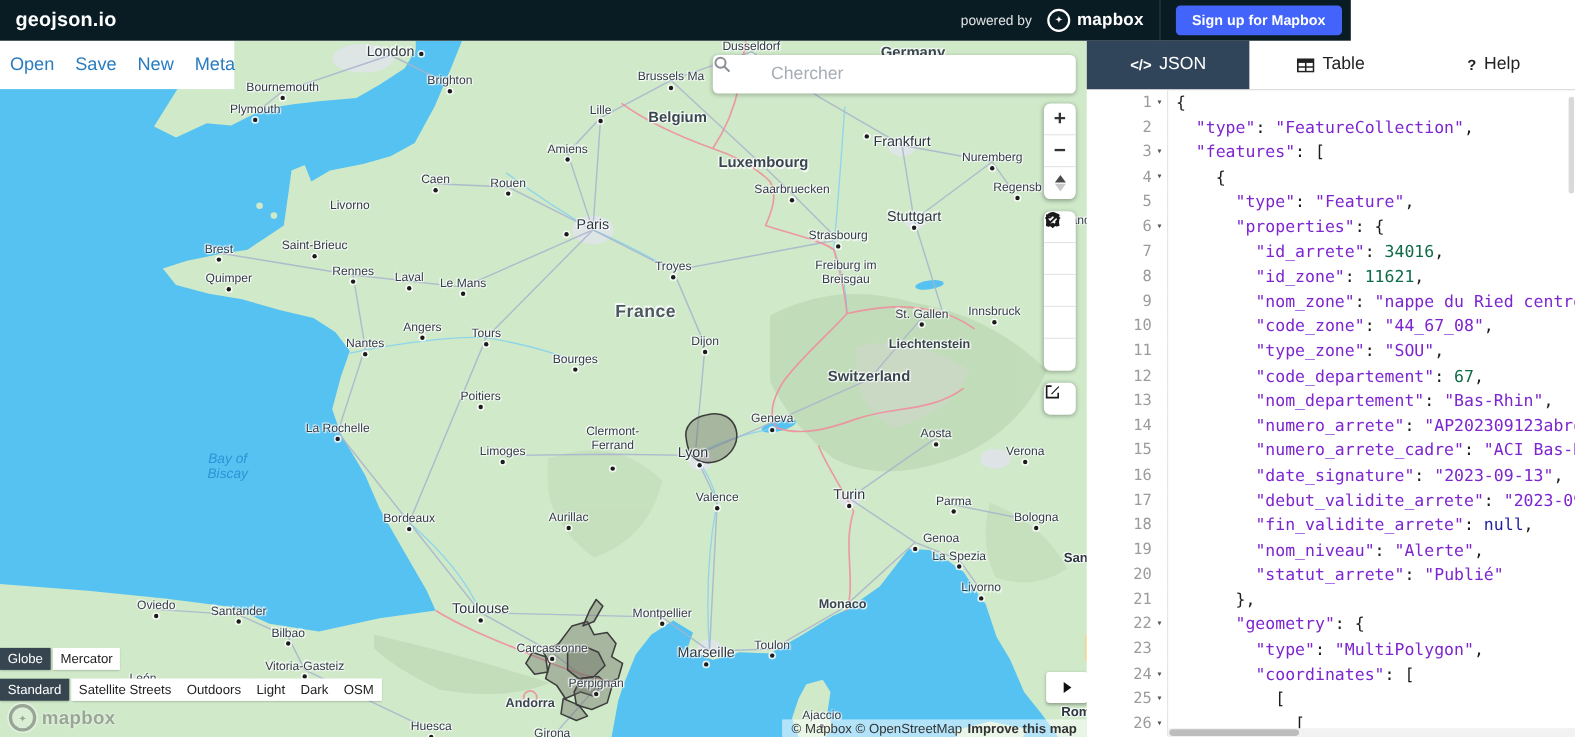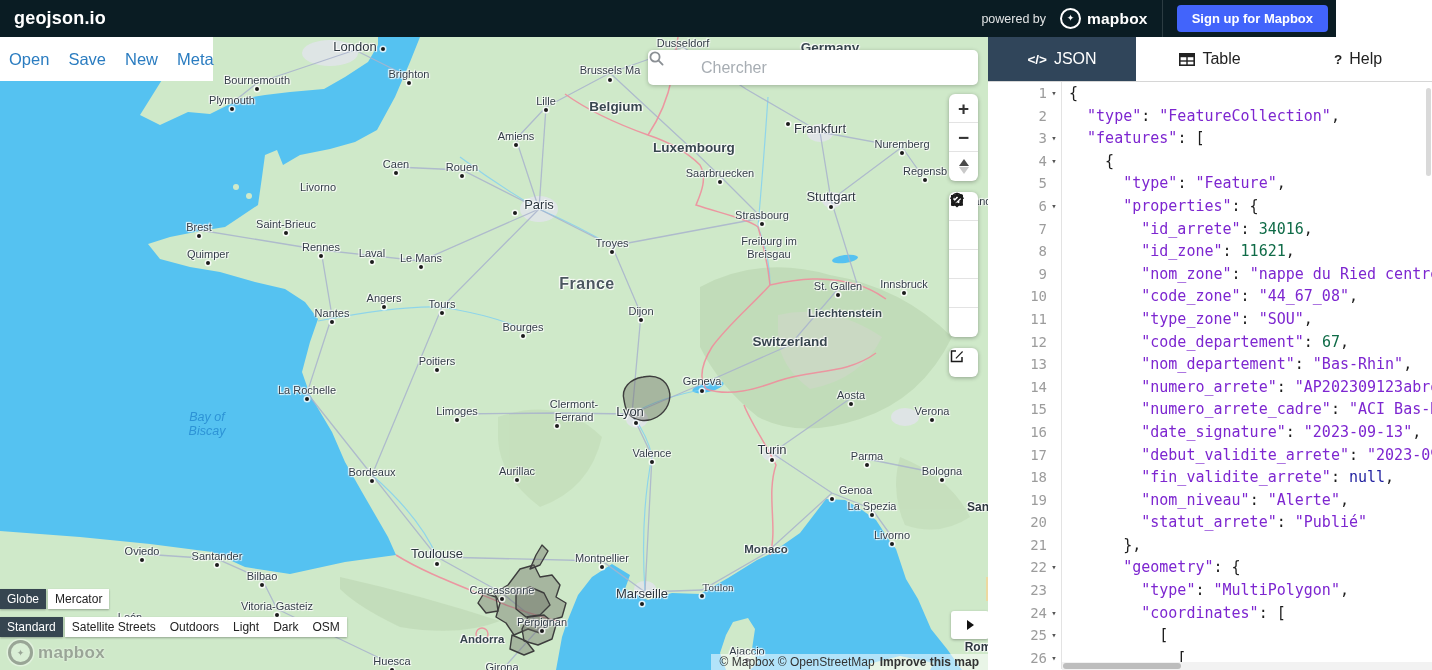--- a/index.html
+++ b/index.html
@@ -1,18 +1,18 @@
 <!DOCTYPE html>
 <html><head>
 <meta charset="utf-8">
 <style>
   html,body{margin:0;padding:0;}
   body{width:1432px;height:670px;overflow:hidden;position:relative;font-family:"Liberation Sans",sans-serif;background:#fff;}
   
-  #topbar{position:absolute;left:0;top:0;width:1336px;height:37px;background:#0a1c23;display:flex;align-items:center;z-index:100;}
+  #topbar{position:absolute;left:0;top:0;width:1228px;height:37px;background:#0a1c23;display:flex;align-items:center;z-index:100;}
   #logo{color:#fff;font-weight:bold;font-size:18px;margin-left:14px;letter-spacing:.2px;}
   #topbar-right{margin-left:auto;display:flex;align-items:center;gap:14px;padding-right:8px;}
   #powered-by{color:rgba(255,255,255,.88);font-size:12.5px;}
   .mb-logo{display:flex;align-items:center;gap:6px;}
   .mb-circle{width:17px;height:17px;border:2px solid #fff;border-radius:50%;display:flex;align-items:center;justify-content:center;color:#fff;font-size:9px;line-height:1;}
   .mb-word{color:#fff;font-weight:bold;font-size:15.5px;letter-spacing:.2px;}
   #hdr-divider{width:1px;height:37px;background:rgba(255,255,255,.14);}
   #signup-btn{background:#4264fb;color:#fff;font-weight:bold;font-size:13px;border:none;border-radius:4px;padding:6px 15px;cursor:pointer;}
   
   #map{position:absolute;left:0;top:37px;width:988px;height:633px;overflow:hidden;background:#cfe9c9;}
@@ -268,21 +268,21 @@
       <div class="city-dot" style="left: 332px; top: 285px;"></div>
       <div class="map-label city" style="left: 523px; top: 290px;">Bourges</div>
       <div class="city-dot" style="left: 523px; top: 299px;"></div>
       <div class="map-label country" style="left: 790px; top: 305px;">Switzerland</div>
       <div class="map-label city" style="left: 437px; top: 324px;">Poitiers</div>
       <div class="city-dot" style="left: 437px; top: 333px;"></div>
       <div class="map-label city" style="left: 307px; top: 353px;">La Rochelle</div>
       <div class="city-dot" style="left: 307px; top: 362px;"></div>
       <div class="map-label city" style="left: 702px; top: 344px;">Geneva</div>
       <div class="city-dot" style="left: 702px; top: 354px;"></div>
-      <div class="map-label city" style="left: 557px; top: 374px; margin-left: 17px;">Clermont-
+      <div class="map-label city" style="left: 557px; top: 362px;">Clermont-
 Ferrand</div>
       <div class="city-dot" style="left: 557px; top: 389px;"></div>
       <div class="map-label city-lg" style="left: 630px; top: 375px;">Lyon</div>
       <div class="city-dot" style="left: 636px; top: 386px;"></div>
       <div class="map-label city" style="left: 457px; top: 374px;">Limoges</div>
       <div class="city-dot" style="left: 457px; top: 383px;"></div>
       <div class="map-label city" style="left: 851px; top: 358px;">Aosta</div>
       <div class="city-dot" style="left: 851px; top: 367px;"></div>
       <div class="map-label city" style="left: 932px; top: 374px;">Verona</div>
       <div class="city-dot" style="left: 932px; top: 383px;"></div>
@@ -313,21 +313,21 @@
       <div class="map-label city" style="left: 217px; top: 519px;">Santander</div>
       <div class="city-dot" style="left: 217px; top: 528px;"></div>
       <div class="map-label city" style="left: 142px; top: 514px;">Oviedo</div>
       <div class="city-dot" style="left: 142px; top: 523px;"></div>
       <div class="map-label city" style="left: 892px; top: 498px;">Livorno</div>
       <div class="city-dot" style="left: 892px; top: 507px;"></div>
       <div class="map-label city" style="left: 262px; top: 539px;">Bilbao</div>
       <div class="city-dot" style="left: 262px; top: 548px;"></div>
       <div class="map-label city-lg" style="left: 642px; top: 557px;">Marseille</div>
       <div class="city-dot" style="left: 642px; top: 567px;"></div>
-      <div class="map-label city" style="left: 718px; top: 550px; font-family: Liberation Serif, serif;">Toulon</div>
+      <div class="map-label city" style="left: 702px; top: 550px;">Toulon</div>
       <div class="city-dot" style="left: 702px; top: 559px;"></div>
       <div class="map-label city" style="left: 502px; top: 553px;">Carcassonne</div>
       <div class="city-dot" style="left: 502px; top: 562px;"></div>
       <div class="map-label city" style="left: 277px; top: 569px;">Vitoria-Gasteiz</div>
       <div class="city-dot" style="left: 277px; top: 578px;"></div>
       <div class="map-label city" style="left: 130px; top: 580px;">León</div>
       <div class="city-dot" style="left: 130px; top: 589px;"></div>
       <div class="map-label city" style="left: 542px; top: 585px;">Perpignan</div>
       <div class="city-dot" style="left: 542px; top: 594px;"></div>
       <div class="map-label country-sm" style="left: 482px; top: 603px;">Andorra</div>

